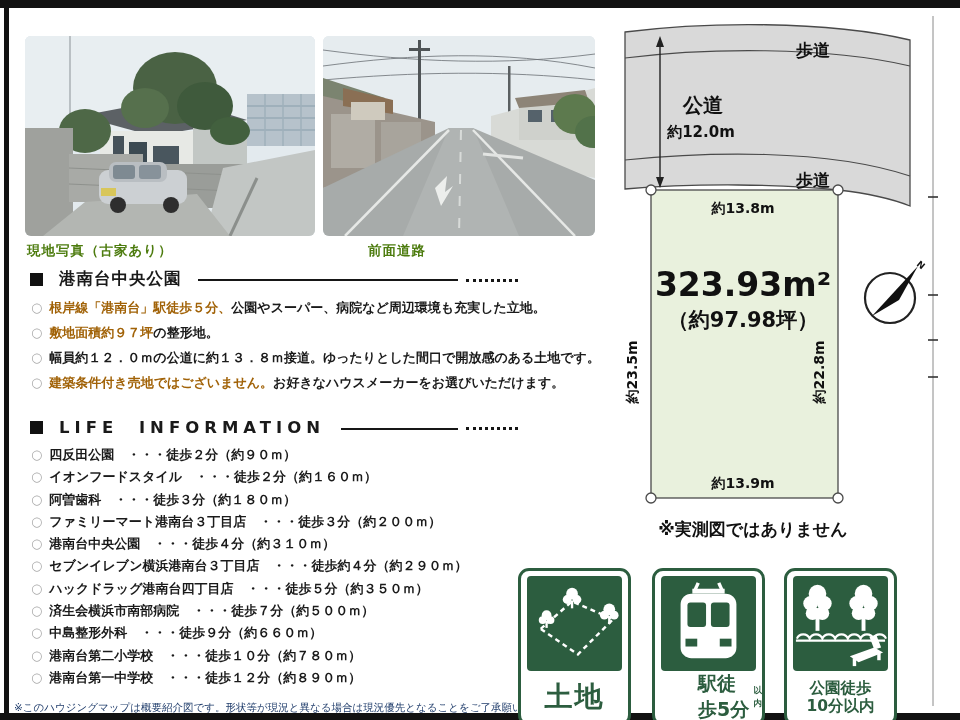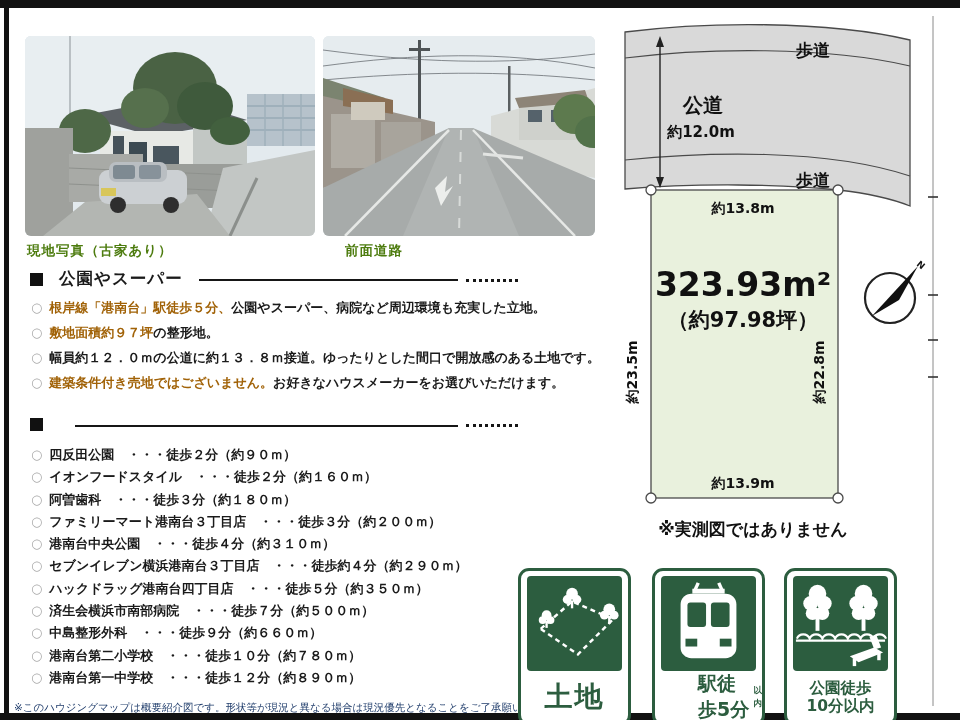--- a/index.html
+++ b/index.html
@@ -10,21 +10,21 @@
   }
   .frame-top{position:absolute;left:0;top:0;width:960px;height:8px;background:#121212;}
   .frame-bottom{position:absolute;left:0;top:713px;width:960px;height:7px;background:#121212;}
   .frame-left{position:absolute;left:4px;top:0;width:5px;height:720px;background:#121212;}
 
   .photo{position:absolute;border-radius:6px;overflow:hidden;background:#dfe6ea;}
   #photo-site{left:25px;top:36px;width:290px;height:200px;}
   #photo-road{left:323px;top:36px;width:272px;height:200px;}
   .caption{position:absolute;font-size:13.5px;font-weight:600;color:#4d7c0f;letter-spacing:1px;}
   #caption-site{left:27px;top:242px;}
-  #caption-road{left:345px;top:242px;text-align:right;}
+  #caption-road{left:368px;top:242px;text-align:right;}
 
   .sec-header{position:absolute;left:30px;display:flex;align-items:center;width:488px;}
   #rec-header{top:268px;}
   #life-header{top:418px;}
   .sq{width:13px;height:13px;background:#111;margin-right:16px;flex:0 0 auto;}
   .sec-title{font-size:16.5px;font-weight:bold;letter-spacing:1px;white-space:nowrap;}
   #life-header .sec-title{letter-spacing:5px;word-spacing:10px;}
   .sec-line{flex:1;height:0;border-top:2.4px solid #161616;margin:2px 8px 0 16px;}
   .sec-dots{width:52px;border-top:3.5px dotted #161616;margin-top:2px;flex:0 0 auto;}
 
@@ -130,21 +130,21 @@
     <line x1="150" y1="94" x2="252" y2="200" stroke="#e6e8e6" stroke-width="2.5"></line>
     <line x1="138" y1="94" x2="136" y2="200" stroke="#d8dbd9" stroke-width="2" stroke-dasharray="10 12"></line>
     <polygon points="112,152 124,140 122,156 130,150 118,170" fill="#eceeec"></polygon>
     <line x1="160" y1="118" x2="200" y2="122" stroke="#e2e4e2" stroke-width="3"></line>
   </svg>
 </div>
 <div class="caption" id="caption-road">前面道路</div>
 
 <div class="sec-header" id="rec-header">
   <span class="sq"></span>
-  <span class="sec-title">公園やスーパー</span>
+  <span class="sec-title">港南台中央公園</span>
   <span class="sec-line"></span>
   <span class="sec-dots"></span>
 </div>
 <div class="rec-list">
   <div class="rec-item">
       <span class="bullet">○</span>
       <span><span class="em">根岸線「港南台」駅徒歩５分、</span><span>公園やスーパー、病院など周辺環境も充実した立地。</span></span>
     </div>
   <div class="rec-item">
       <span class="bullet">○</span>
@@ -155,20 +155,21 @@
       <span><span class="em"></span><span>幅員約１２．０ｍの公道に約１３．８ｍ接道。ゆったりとした間口で開放感のある土地です。</span></span>
     </div>
   <div class="rec-item">
       <span class="bullet">○</span>
       <span><span class="em">建築条件付き売地ではございません。</span><span>お好きなハウスメーカーをお選びいただけます。</span></span>
     </div>
 </div>
 
 <div class="sec-header" id="life-header">
   <span class="sq"></span>
+  <span class="sec-title">LIFE INFORMATION</span>
   <span class="sec-line"></span>
   <span class="sec-dots"></span>
 </div>
 <div class="life-list">
   <div class="life-item">
       <span class="bullet">○</span>
       <span>四反田公園　・・・徒歩２分（約９０ｍ）</span>
     </div>
   <div class="life-item">
       <span class="bullet">○</span>

